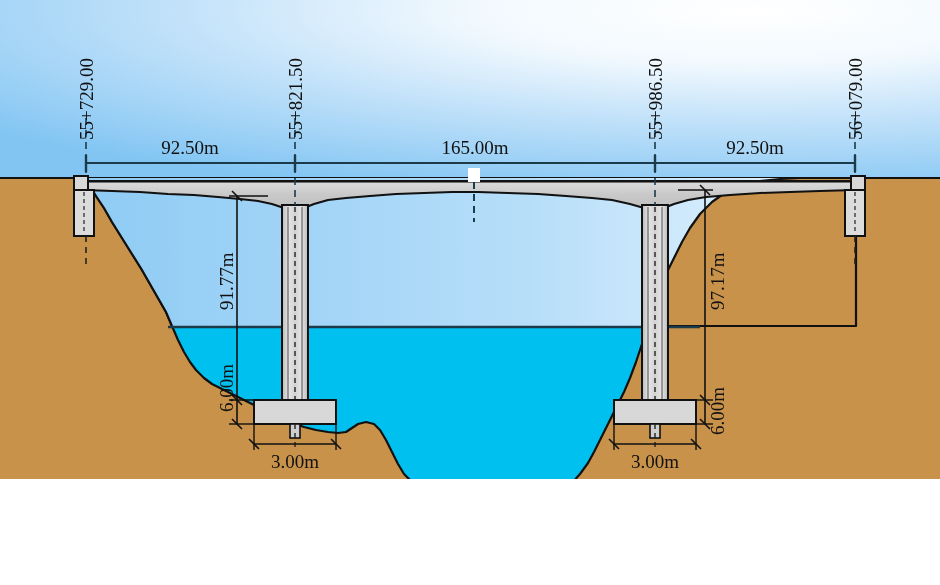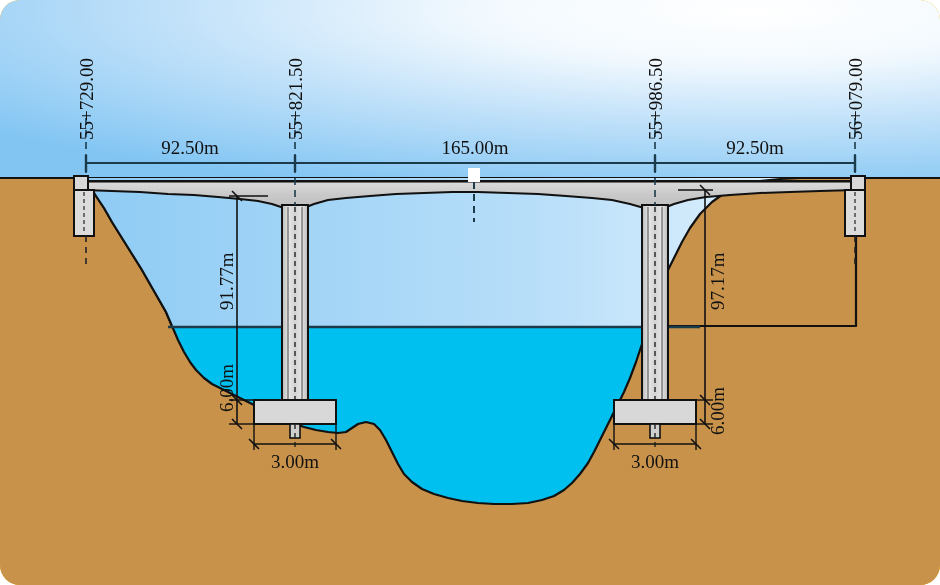--- a/index.html
+++ b/index.html
@@ -7,24 +7,23 @@
     margin: 0;
     padding: 0;
     background: #ffffff;
   }
   body {
     font-family: "Liberation Serif", serif;
   }
   #stage {
     position: relative;
     width: 940px;
-    height: 585px;
+    height: 479px;
     overflow: hidden;
     background: #eab308;
-    border-radius: 20px;
   }
   #stage svg {
     display: block;
   }
   .dimtext {
     font-family: "Liberation Serif", serif;
     font-size: 19px;
     fill: #111111;
   }
   .stationtext {

